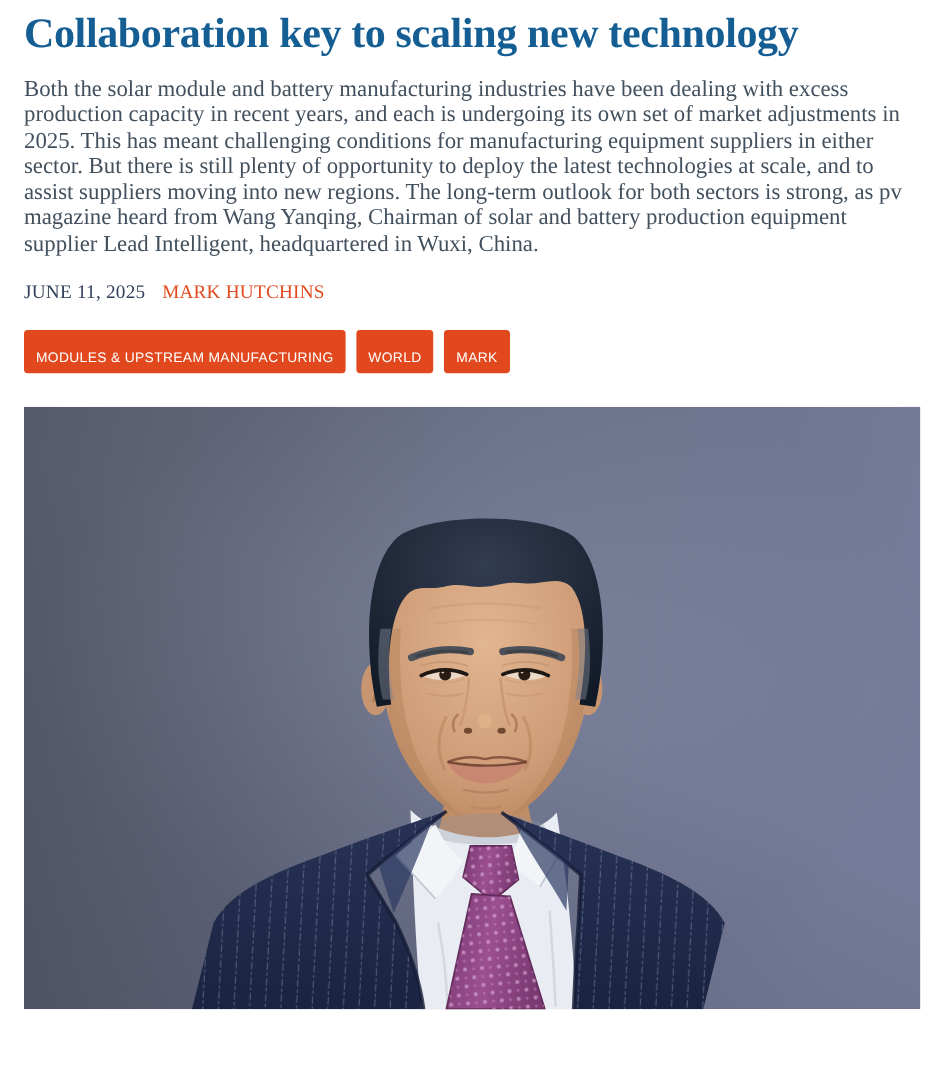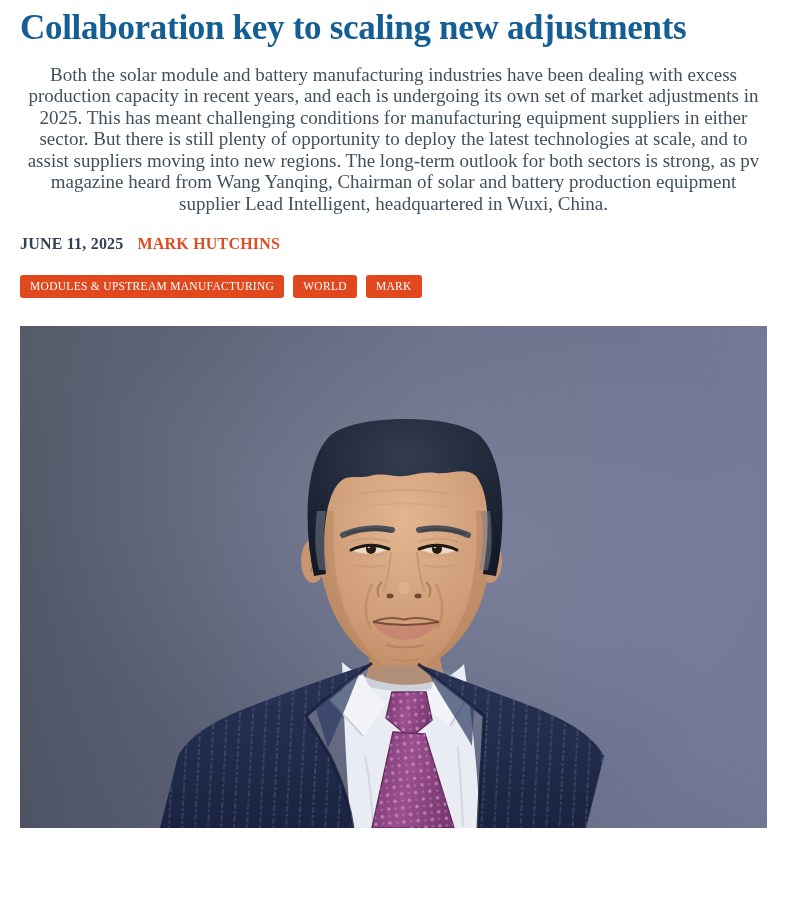--- a/index.html
+++ b/index.html
@@ -8,42 +8,42 @@
     font-family:"Liberation Serif","DejaVu Serif",serif;
   }
   .wrap{padding:0 20px;}
   .headline{
     margin:8px 0 16px 0;
     font-size:35px;line-height:1.14;font-weight:bold;
     letter-spacing:-0.3px;color:#155e93;
   }
   .lead{
     margin:0 0 20px 0;
-    font-size:19px;line-height:21.5px;color:#42505e;text-align:center;
-  }
-  .meta{margin:0 0 21px 0;font-size:16px;line-height:20px;font-weight:bold;letter-spacing:0.2px;}
+    font-size:19px;line-height:21.5px;color:#42505e;
+  }
+  .meta{margin:0 0 21px 0;font-size:16px;line-height:20px;font-weight:normal;letter-spacing:0.2px;}
   .meta .date{color:#32405a;}
   .meta .author{color:#e04b20;text-decoration:none;margin-left:14px;cursor:pointer;}
   .tags{display:flex;gap:9px;margin:0 0 28px 0;}
   .tag{
     display:inline-block;background:#e2481d;color:#ffffff;
-    font-family:Liberation Serif, serif;
+    font-family:Liberation Sans, sans-serif;
     font-size:11.5px;line-height:1;letter-spacing:0.3px;
-    padding:6px 10px 5px 10px;border-radius:3px;text-decoration:none;cursor:pointer;
+    padding:19px 10px 5px 10px;border-radius:3px;text-decoration:none;cursor:pointer;
     white-space:nowrap;
   }
   .hero{margin:0;width:747px;height:502px;display:block;}
   .hero svg{display:block;}
 </style>
 </head>
 <body>
 
 <div class="wrap">
 
-  <h1 class="headline">Collaboration key to scaling new adjustments</h1>
+  <h1 class="headline">Collaboration key to scaling new technology</h1>
 
   <p class="lead">Both the solar module and battery manufacturing industries have been dealing with excess production capacity in recent years, and each is undergoing its own set of market adjustments in 2025. This has meant challenging conditions for manufacturing equipment suppliers in either sector. But there is still plenty of opportunity to deploy the latest technologies at scale, and to assist suppliers moving into new regions. The long-term outlook for both sectors is strong, as pv magazine heard from Wang Yanqing, Chairman of solar and battery production equipment supplier Lead Intelligent, headquartered in Wuxi, China.</p>
 
   <div class="meta">
     <span class="date">JUNE 11, 2025</span><a class="author">MARK HUTCHINS</a>
   </div>
 
   <div class="tags">
     <a class="tag">MODULES &amp; UPSTREAM MANUFACTURING</a>
     <a class="tag">WORLD</a>

